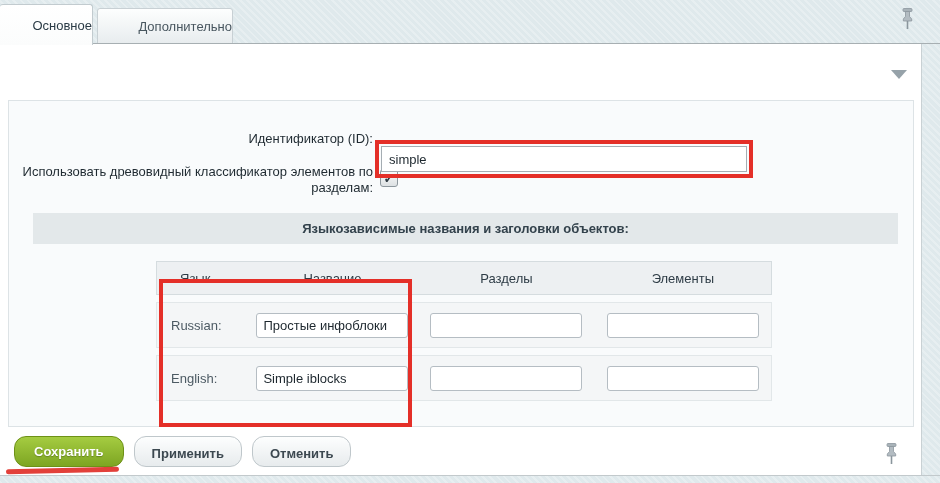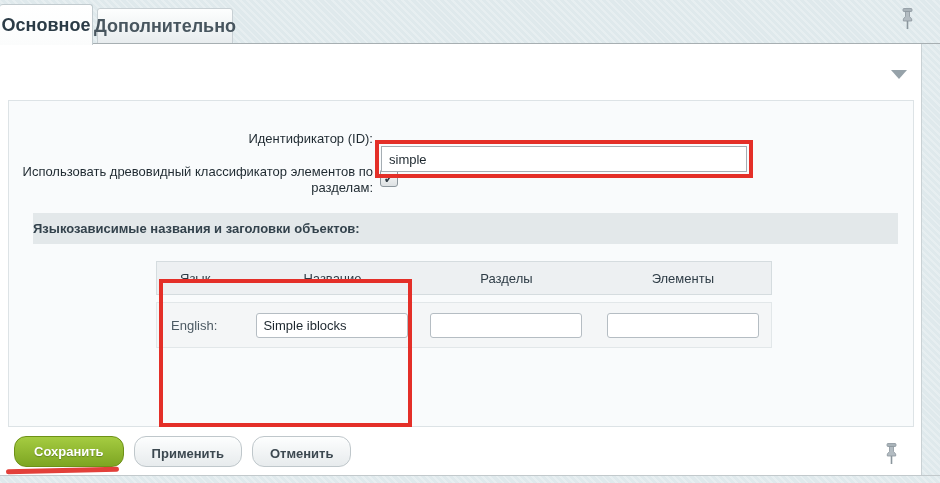--- a/index.html
+++ b/index.html
@@ -3,22 +3,22 @@
 <meta charset="utf-8">
 <style>
   * { margin:0; padding:0; box-sizing:border-box; }
   html,body { background:#eef2f4; }
   body { font-family:"Liberation Sans", sans-serif; }
   .screen { position:relative; width:940px; height:483px; background:#dfe9ec; overflow:hidden;
             background-image:repeating-linear-gradient(45deg, rgba(255,255,255,.25) 0 2px, rgba(0,0,0,0) 2px 5px); }
 
   
   .tabs-strip { position:absolute; top:0; left:0; width:940px; height:44px; }
-  .tab { position:absolute; display:flex; align-items:center; justify-content:center;
-         font-size:18px; font-weight:bold; cursor:pointer; }
+  .tab { position:absolute; display:flex; align-items:center; justify-content:flex-end;
+         font-size:13px; font-weight:normal; cursor:pointer; }
   .tab-active { left:0; top:4px; width:93px; height:41px; z-index:3;
                 background:linear-gradient(#ffffff,#fbfcfc);
                 border:1px solid #c2cbcf; border-bottom:none; border-left:none;
                 border-radius:3px 3px 0 0; color:#2b3b46; }
   .tab-inactive { left:97px; top:8px; width:136px; height:37px; z-index:1;
                   background:linear-gradient(#fdfefe,#e7ecee);
                   border:1px solid #c8d0d4; border-radius:3px 3px 0 0; color:#48565f; }
   .hr-top { position:absolute; top:43px; left:0; width:940px; height:1px; background:#a7afb2; z-index:2; }
   .pin { position:absolute; width:17px; height:23px; cursor:pointer; }
   .pin-top { top:7px; right:24px; }
@@ -47,21 +47,21 @@
   .anno-id input { width:100%; height:100%; border:1px solid #a5adb3; font-size:13px;
                    padding:0 7px; color:#1d272e; font-family:"Liberation Sans",sans-serif; background:#fff; }
   .anno-table { left:150px; top:158px; width:253px; height:148px; }
 
   .checkbox { position:absolute; left:371px; top:68px; width:18px; height:18px;
               background:linear-gradient(#fdfdfd,#dde1e3); border:1px solid #8d979d; border-radius:3px;
               display:flex; align-items:center; justify-content:center; cursor:pointer;
               font-size:13px; font-weight:bold; color:#2e3a42; }
 
   .lang-bar { position:absolute; left:24px; top:112px; width:865px; height:31px; background:#e3e8ea;
-              display:flex; align-items:center; 
+              display:flex; align-items:center; justify-content:center;
               font-size:13px; font-weight:bold; color:#33424c; }
 
   
   .lang-table { position:absolute; left:147px; top:160px; width:616px; }
   .lt-head { display:flex; align-items:center; height:34px; background:#edf0f2; border:1px solid #d5dcdf; }
   .lt-row  { display:flex; align-items:center; height:46px; background:#f4f6f7; border:1px solid #e2e7e9; margin-top:7px; }
   .col-lang { width:90px; }
   .col-name { width:172px; display:flex; justify-content:center; }
   .col-sect { width:177px; display:flex; justify-content:center; }
   .col-elem { width:177px; display:flex; justify-content:center; }
@@ -129,20 +129,32 @@
               <span class="hcell">Название</span>
             </div>
           <div class="col-sect">
               <span class="hcell">Разделы</span>
             </div>
           <div class="col-elem">
               <span class="hcell">Элементы</span>
             </div>
         </div>
 
+        <div class="lt-row">
+          <div class="col-lang">Russian:</div>
+          <div class="col-name">
+              <input type="text" value="Простые инфоблоки" style="">
+            </div>
+          <div class="col-sect">
+              <input type="text" value="" style="">
+            </div>
+          <div class="col-elem">
+              <input type="text" value="" style="">
+            </div>
+        </div>
 
         <div class="lt-row">
           <div class="col-lang">English:</div>
           <div class="col-name">
               <input type="text" value="Simple iblocks" style="">
             </div>
           <div class="col-sect">
               <input type="text" value="" style="">
             </div>
           <div class="col-elem">

